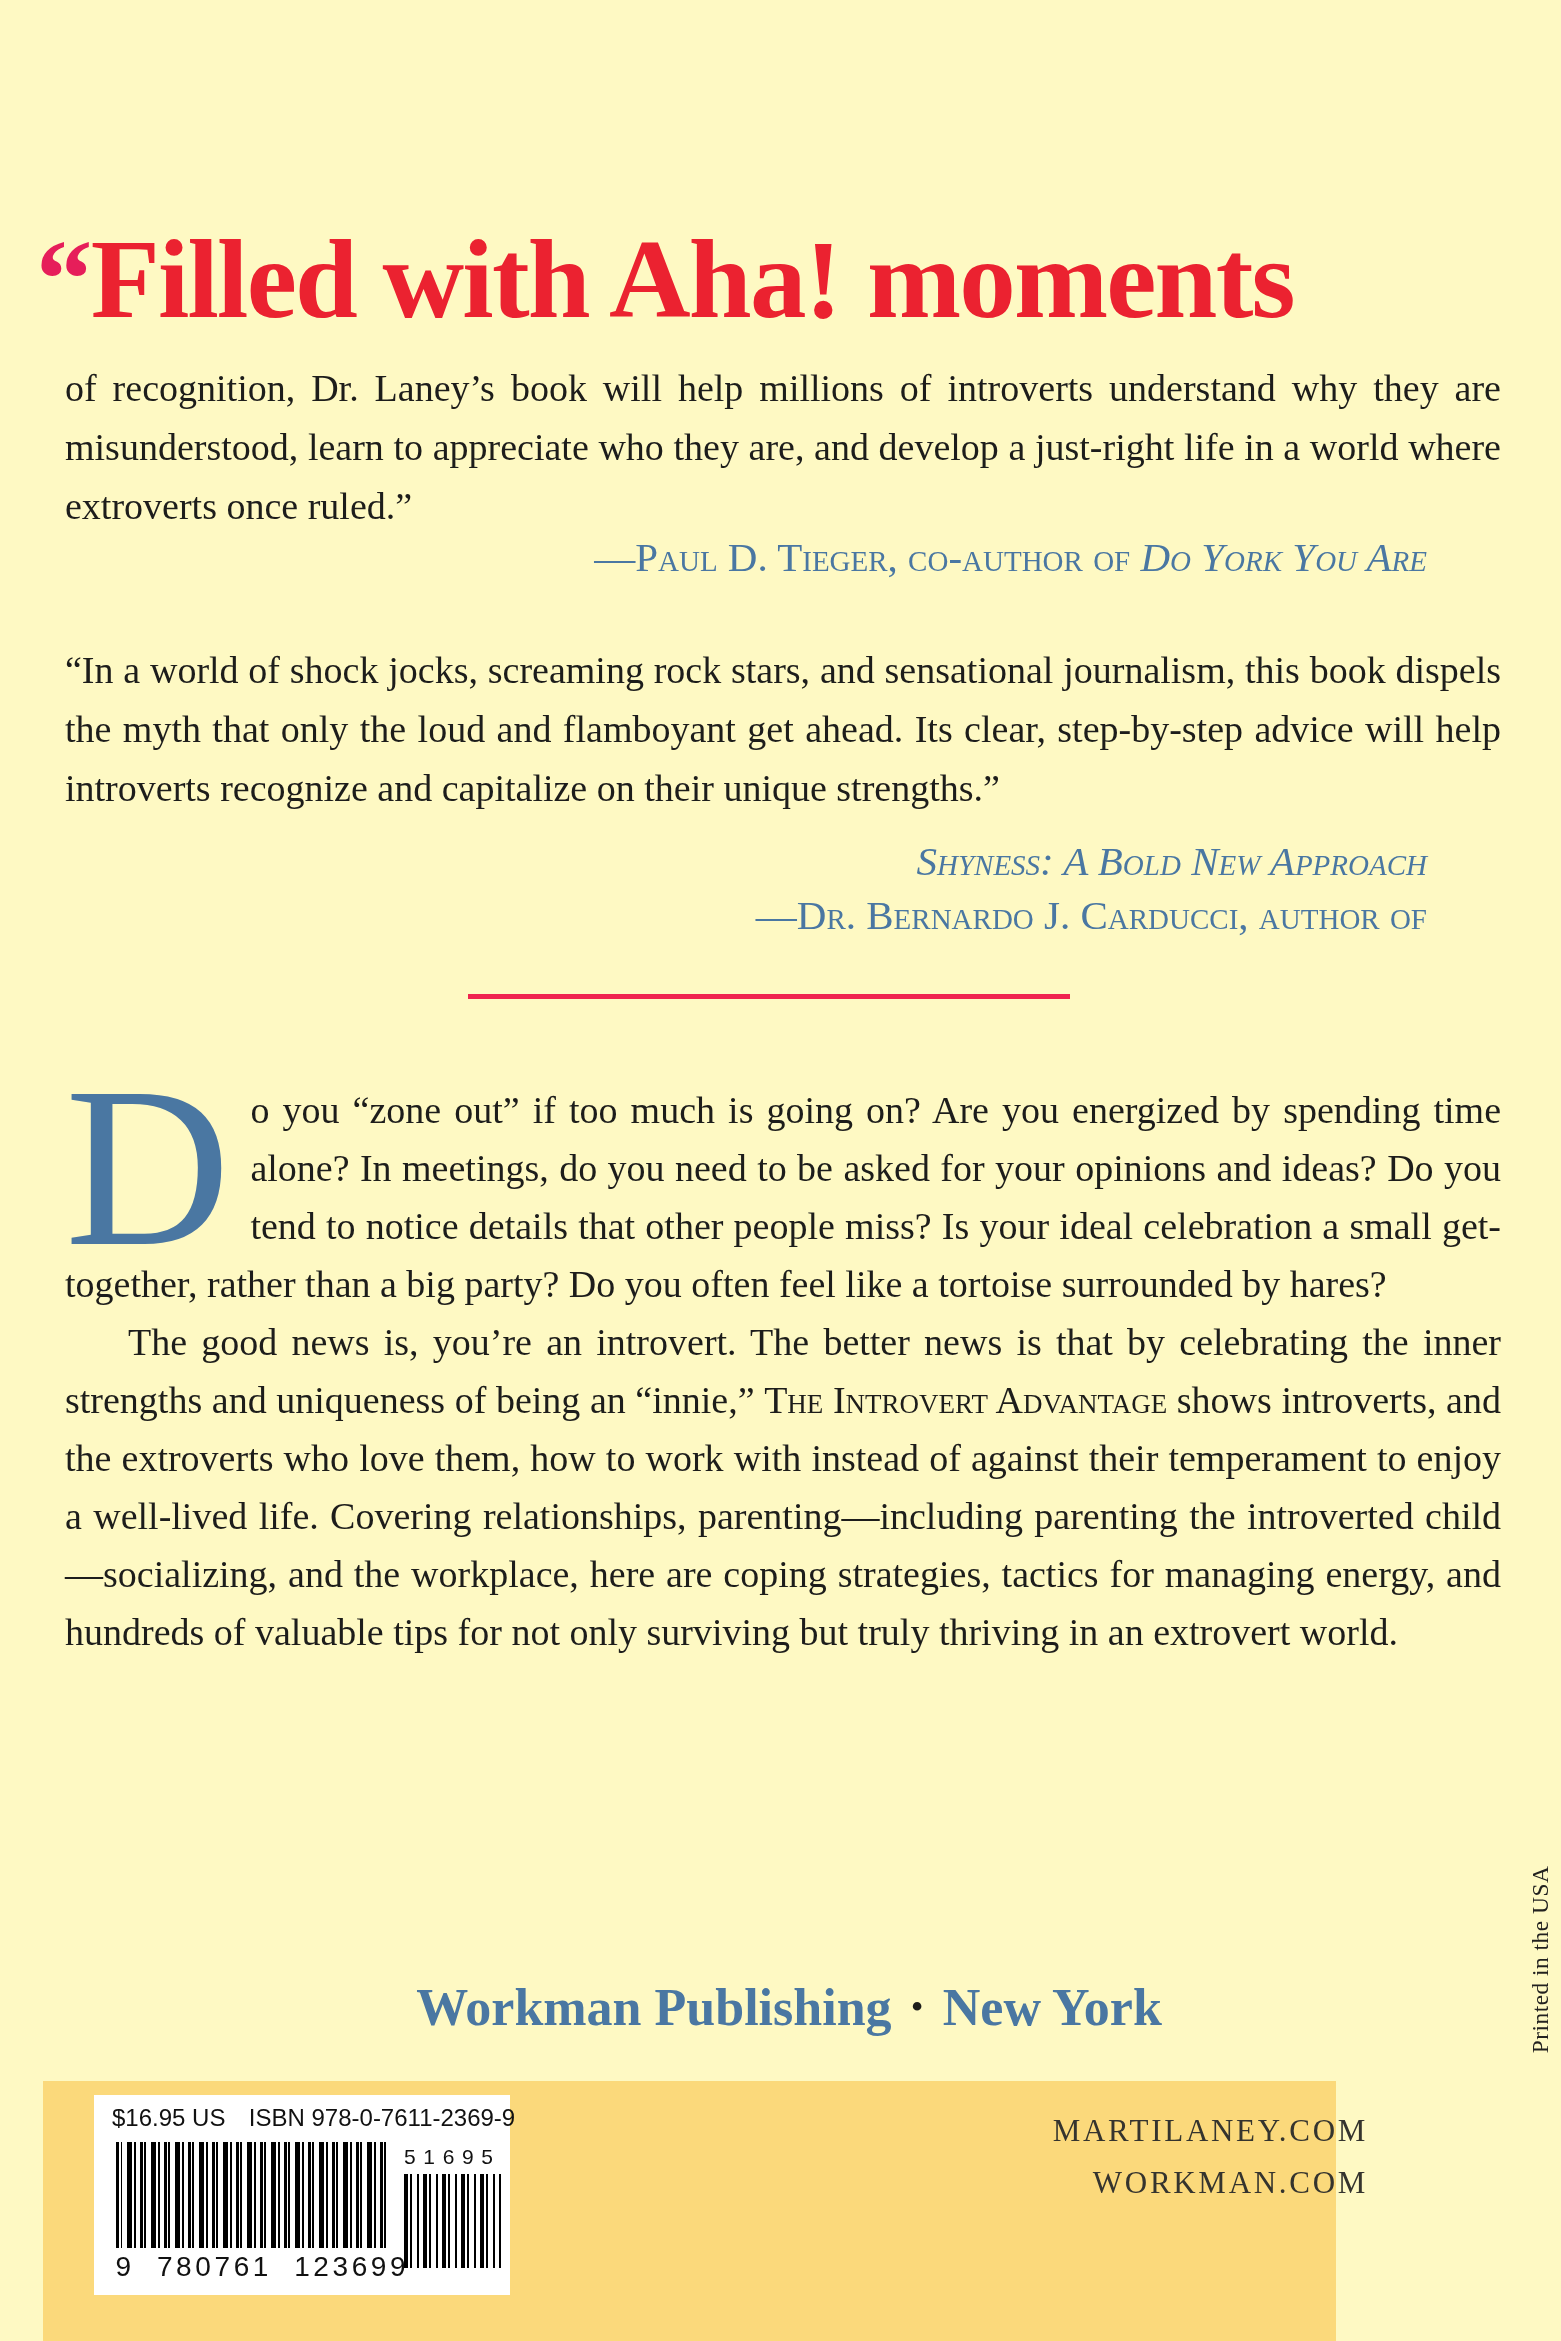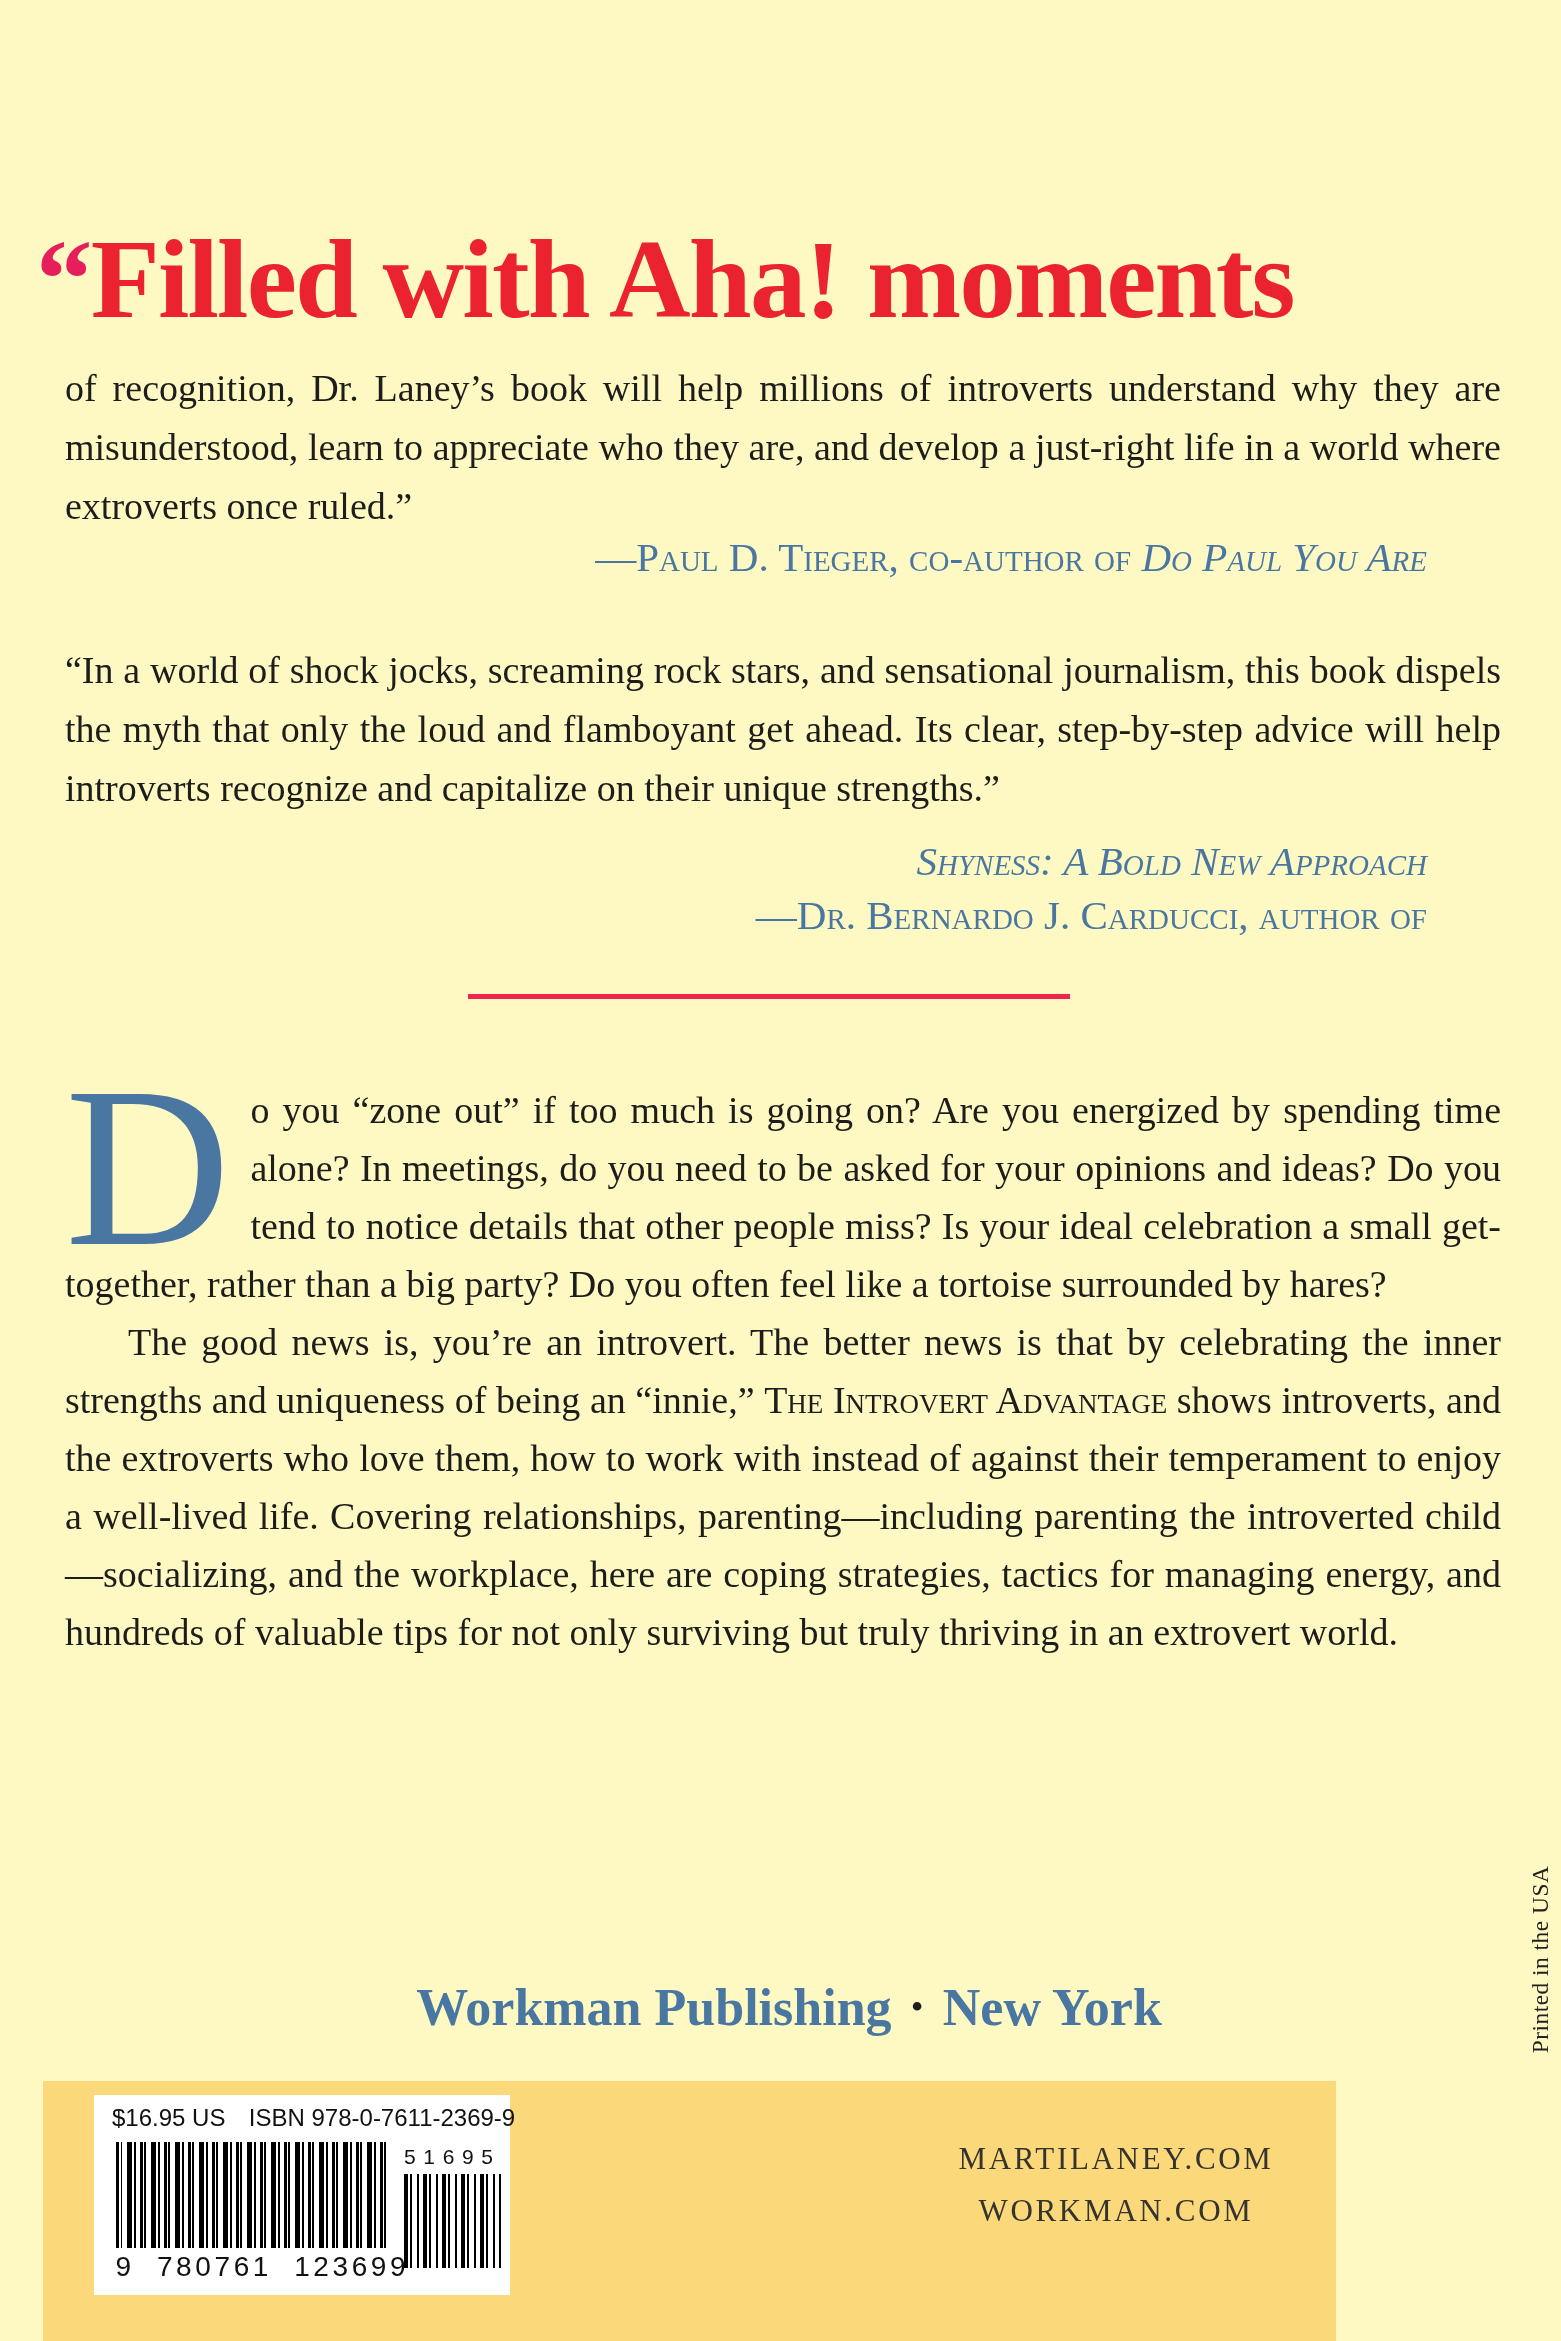--- a/index.html
+++ b/index.html
@@ -106,39 +106,39 @@
     font-family:"Liberation Sans","DejaVu Sans",sans-serif;
     font-size:21px;color:#111;letter-spacing:0.9px;white-space:nowrap;
   }
   .addon-bars{
     margin-top:4.5px;width:97px;height:94px;
     background-image:
       repeating-linear-gradient(90deg,#000 0 3.6px,#fff 3.6px 6.3px,#000 6.3px 8px,#fff 8px 13.5px,#000 13.5px 15.3px,#fff 15.3px 19px);
   }
   
   .websites{
-    position:absolute;left:821px;top:52px;width:504px;
-    text-align:center;
+    position:absolute;left:821px;top:24px;width:504px;
+    text-align:right;
     font-size:31px;line-height:52px;letter-spacing:2.7px;
     color:var(--footer_text,#35342e);
   }
 </style>
 </head>
 <body>
 
 <div class="page">
 
   <div class="headline">
     <span class="open-quote">“</span><span>Filled with Aha! moments</span>
   </div>
 
   <div class="pull-quote quote-1">of recognition, Dr. Laney’s book will help millions of introverts understand why they are misunderstood, learn to appreciate who they are, and develop a just-right life in a world where extroverts once ruled.”</div>
 
   <div class="attribution attr-1">
-    <span class="sc">—Paul D. Tieger, co-author of </span><span class="sc italic">Do Paul You Are</span>
+    <span class="sc">—Paul D. Tieger, co-author of </span><span class="sc italic">Do York You Are</span>
   </div>
 
   <div class="pull-quote quote-2">“In a world of shock jocks, screaming rock stars, and sensational journalism, this book dispels the myth that only the loud and flamboyant get ahead. Its clear, step-by-step advice will help introverts recognize and capitalize on their unique strengths.”</div>
 
   <div class="attribution attr-2">
     <div class="sc italic">Shyness: A Bold New Approach</div>
     <div class="sc">—Dr. Bernardo J. Carducci, author of</div>
   </div>
 
   <div class="divider"></div>

